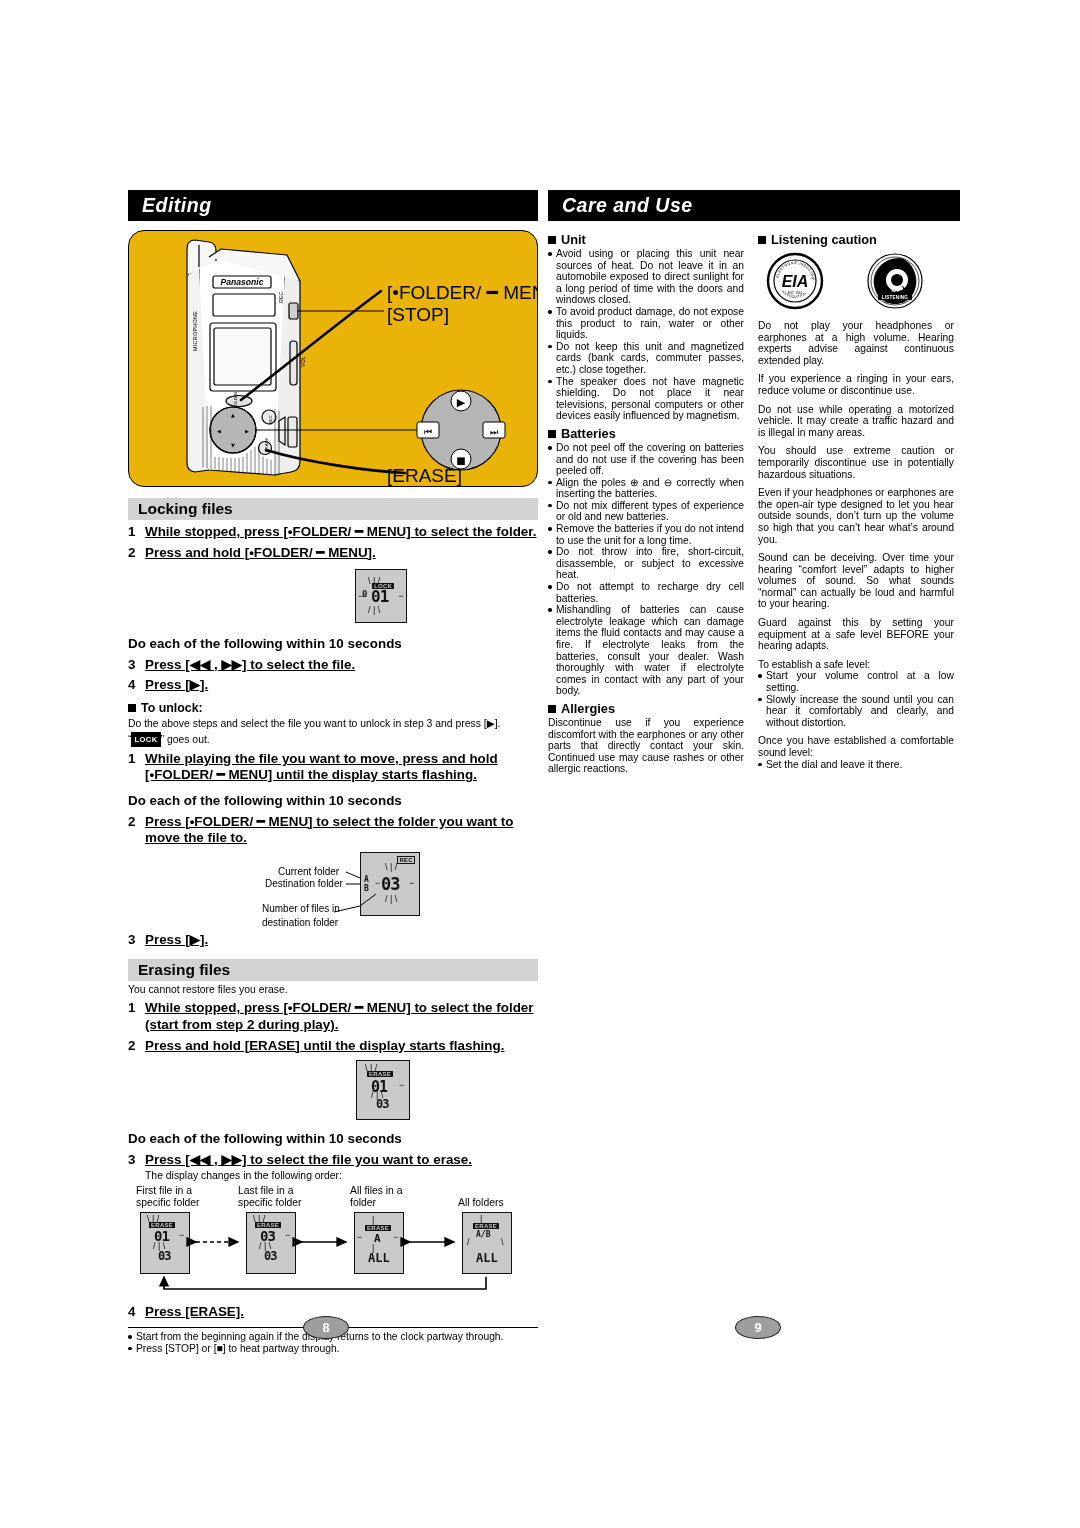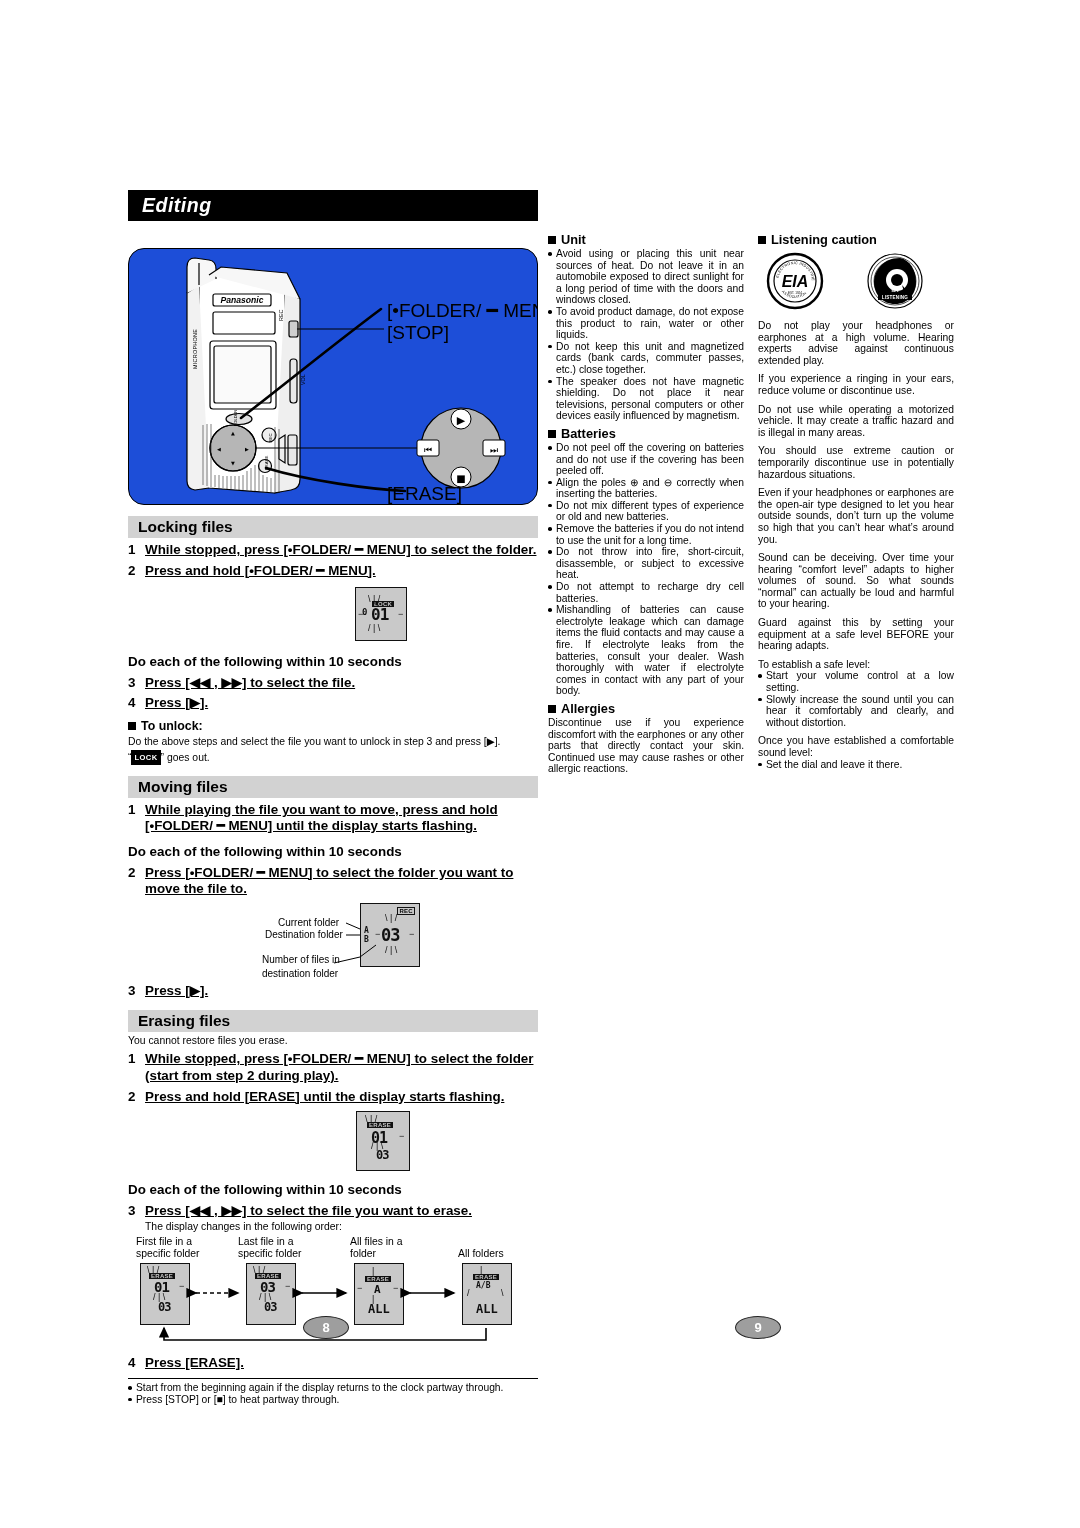--- a/index.html
+++ b/index.html
@@ -113,22 +113,22 @@
     vertical-align: 1px;
   }
 
   
   .illus {
     position: relative;
     width: 408px;
     height: 255px;
     border: 1.4px solid #000;
     border-radius: 16px;
-    margin-top: 27px;
-    background: #1d4ed8;
+    margin-top: 9px;
+    background: #eab308;
     overflow: hidden;
   }
   .illus .calloutlabel {
     position: absolute;
     font-size: 19px;
     font-weight: normal;
     white-space: nowrap;
   }
 
   
@@ -411,21 +411,20 @@
     </div>
 
     <div class="sq-head">
       <span class="sq"></span><span>To unlock:</span>
     </div>
     <div class="tiny-note">Do the above steps and select the file you want to unlock in step 3 and press [▶].</div>
     <div class="tiny-note">
       <span>“</span><span class="lockchip">LOCK</span><span>” goes out.</span>
     </div>
 
-    <div class="greybar">Moving files</div>
 
     <div class="step">
       <span class="num">1</span>
       <span class="txt">While playing the file you want to move, press and hold [•FOLDER/ ━ MENU] until the display starts flashing.</span>
     </div>
 
     <div class="subhead">Do each of the following within 10 seconds</div>
     <div class="step">
       <span class="num">2</span>
       <span class="txt">Press [•FOLDER/ ━ MENU] to select the folder you want to move the file to.</span>
@@ -557,20 +556,23 @@
     </div>
 
     <div class="rule">
       <ul class="bullets">
         <li style="text-align:left;">Start from the beginning again if the display returns to the clock partway through.</li>
         <li style="text-align:left;">Press [STOP] or [■] to heat partway through.</li>
       </ul>
     </div>
   </div>
 
+  <div class="col-right">
+    <div class="banner">Care and Use</div>
+  </div>
 
   <div class="tcol a" style="top:232px;">
     <div class="care-h">
       <span class="sq"></span><span>Unit</span>
     </div>
     <ul class="bullets">
       <li>Avoid using or placing this unit near sources of heat. Do not leave it in an automobile exposed to direct sunlight for a long period of time with the doors and windows closed.</li>
       <li>To avoid product damage, do not expose this product to rain, water or other liquids.</li>
       <li>Do not keep this unit and magnetized cards (bank cards, commuter passes, etc.) close together.</li>
       <li>The speaker does not have magnetic shielding. Do not place it near televisions, personal computers or other devices easily influenced by magnetism.</li>

